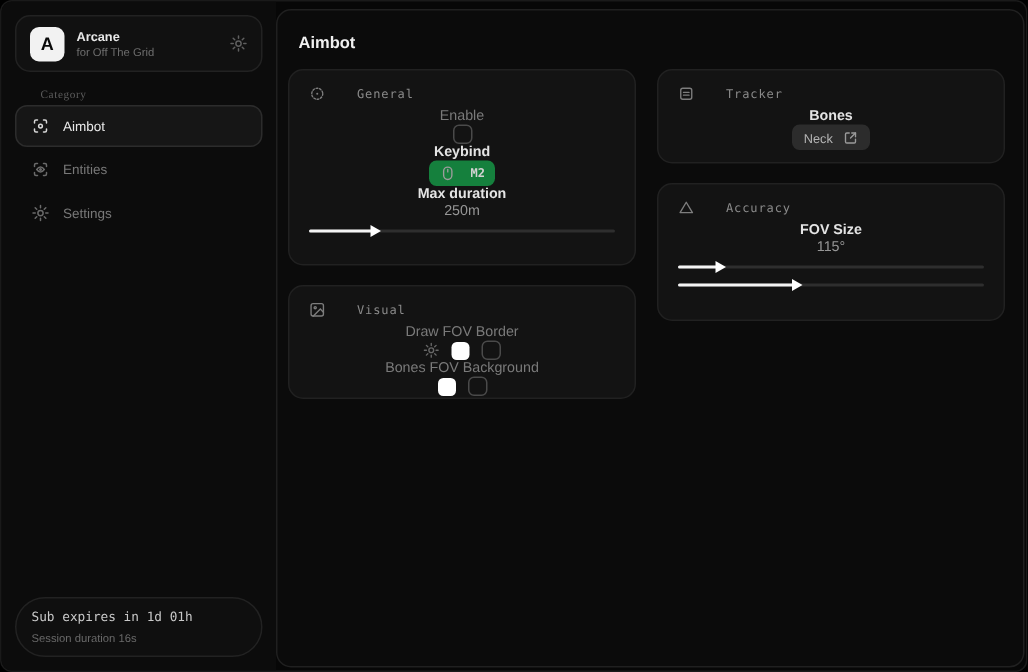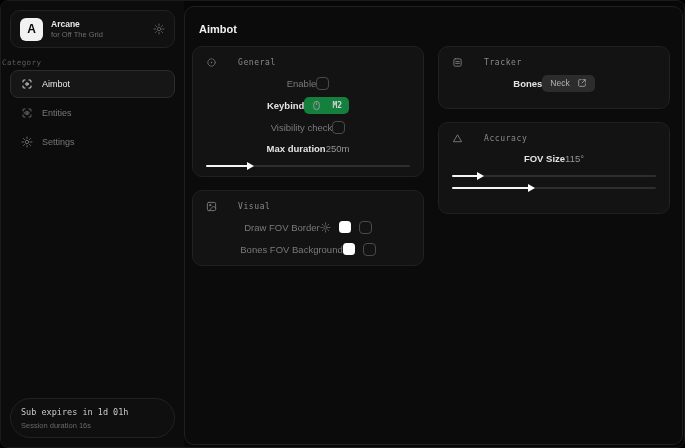--- a/index.html
+++ b/index.html
@@ -25,22 +25,22 @@
     width:23px; height:23px; border-radius:6px; background:#f2f2f2;
     color:#0a0a0a; font-weight:bold; font-size:12px;
     display:flex; align-items:center; justify-content:center;
   }
   .brand-text { flex:1; line-height:1.25; }
   .brand-title { font-size:8.5px; font-weight:bold; color:#e8e8e8; }
   .brand-sub { font-size:7.5px; color:#6e6e6e; margin-top:1px; }
   .brand-gear { color:#5f5f5f; display:flex; }
 
   .category-label {
-    position:absolute; left:1px; top:57px;
-    font-size:7.5px; color:#5c5c5c; letter-spacing:.4px;
+    position:absolute; left:26px; top:57px;
+    font-size:7.5px; color:#5c5c5c; letter-spacing:.4px;font-family:Liberation Serif, serif;
   }
 
   .nav { position:absolute; left:9px; top:69px; width:165px; display:flex; flex-direction:column; gap:1px; }
   .nav-item {
     height:28px; border-radius:8px; border:1px solid transparent;
     display:flex; align-items:center; gap:9px; padding:0 10px;
     color:#787878; font-size:9px; cursor:pointer;
   }
   .nav-item .nicon { display:flex; color:#6a6a6a; }
   .nav-item.active { background:#161616; border-color:#2c2c2c; color:#e9e9e9; }
@@ -68,20 +68,21 @@
     width:232px; background:#131313; border:1px solid #212121; border-radius:10px;
     padding:10px 13px 12px;
   }
   .card-head { display:flex; align-items:center; gap:21px; margin-bottom:4px; }
   .card-head .hicon { display:flex; color:#7d7d7d; }
   .card-head .htitle { font-size:8px; color:#8a8a8a; letter-spacing:.6px; }
 
   .row {
     display:flex; align-items:center; justify-content:center;
     min-height:22px;
+    flex-direction:column;
   }
   .lbl { font-size:9.5px; }
   .lbl.bright { color:#e4e4e4; font-weight:bold; }
   .lbl.dim { color:#7a7a7a; }
   .val { font-size:9.5px; color:#969696; }
 
   .checkbox {
     width:13px; height:13px; border:1.5px solid #4a4a4a; border-radius:4px;
     background:transparent; cursor:pointer;
   }
@@ -202,24 +203,20 @@
               <span class="kicon">
                 <svg width="11" height="11" viewBox="0 0 24 24" fill="none" stroke="currentColor" stroke-width="2" stroke-linecap="round">
                   <rect x="6" y="3" width="12" height="18" rx="6"></rect>
                   <path d="M12 6.5v3.5"></path>
                 </svg>
               </span>
               <span class="ktext mono">M2</span>
             </span>
           </div>
 
-          <div class="row">
-            <span class="lbl dim">Visibility check</span>
-            <span class="checkbox"></span>
-          </div>
 
           <div class="row" style="min-height:20px;">
             <span class="lbl bright">Max duration</span>
             <span class="val">250m</span>
           </div>
           <div class="slider">
             <span class="track"></span>
             <span class="fill" style="width: 21%;"></span>
             <span class="thumb" style="left: 21%;"></span>
           </div>

